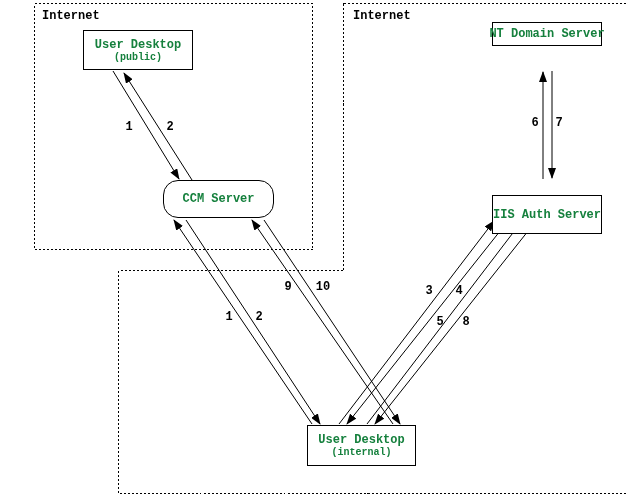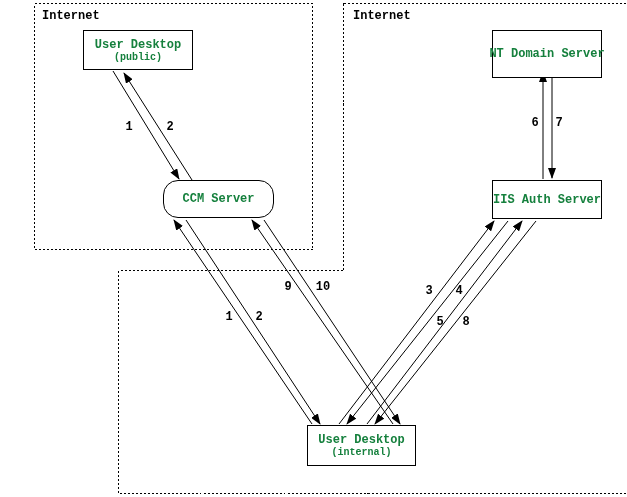--- a/index.html
+++ b/index.html
@@ -74,25 +74,25 @@
 
   <div class="node" style="left:52px;top:30px;width:110px;height:40px;">
     <span class="title">User Desktop</span>
     <span class="subtitle">(public)</span>
   </div>
 
   <div class="node" style="left:132px;top:180px;width:111px;height:38px;border-radius:15px;">
     <span class="title">CCM Server</span>
   </div>
 
-  <div class="node" style="left:461px;top:30px;width:110px;height:48px;">
+  <div class="node" style="left:461px;top:22px;width:110px;height:24px;">
     <span class="title">NT Domain Server</span>
   </div>
 
-  <div class="node" style="left:461px;top:180px;width:110px;height:39px;text-align:center;">
+  <div class="node" style="left:461px;top:195px;width:110px;height:39px;text-align:center;">
     <span class="title">IIS Auth Server</span>
   </div>
 
   <div class="node" style="left:276px;top:425px;width:109px;height:41px;">
     <span class="title">User Desktop</span>
     <span class="subtitle">(internal)</span>
   </div>
 
   <span class="num" style="left:98px;top:127px;">1</span>
   <span class="num" style="left:139px;top:127px;">2</span>

